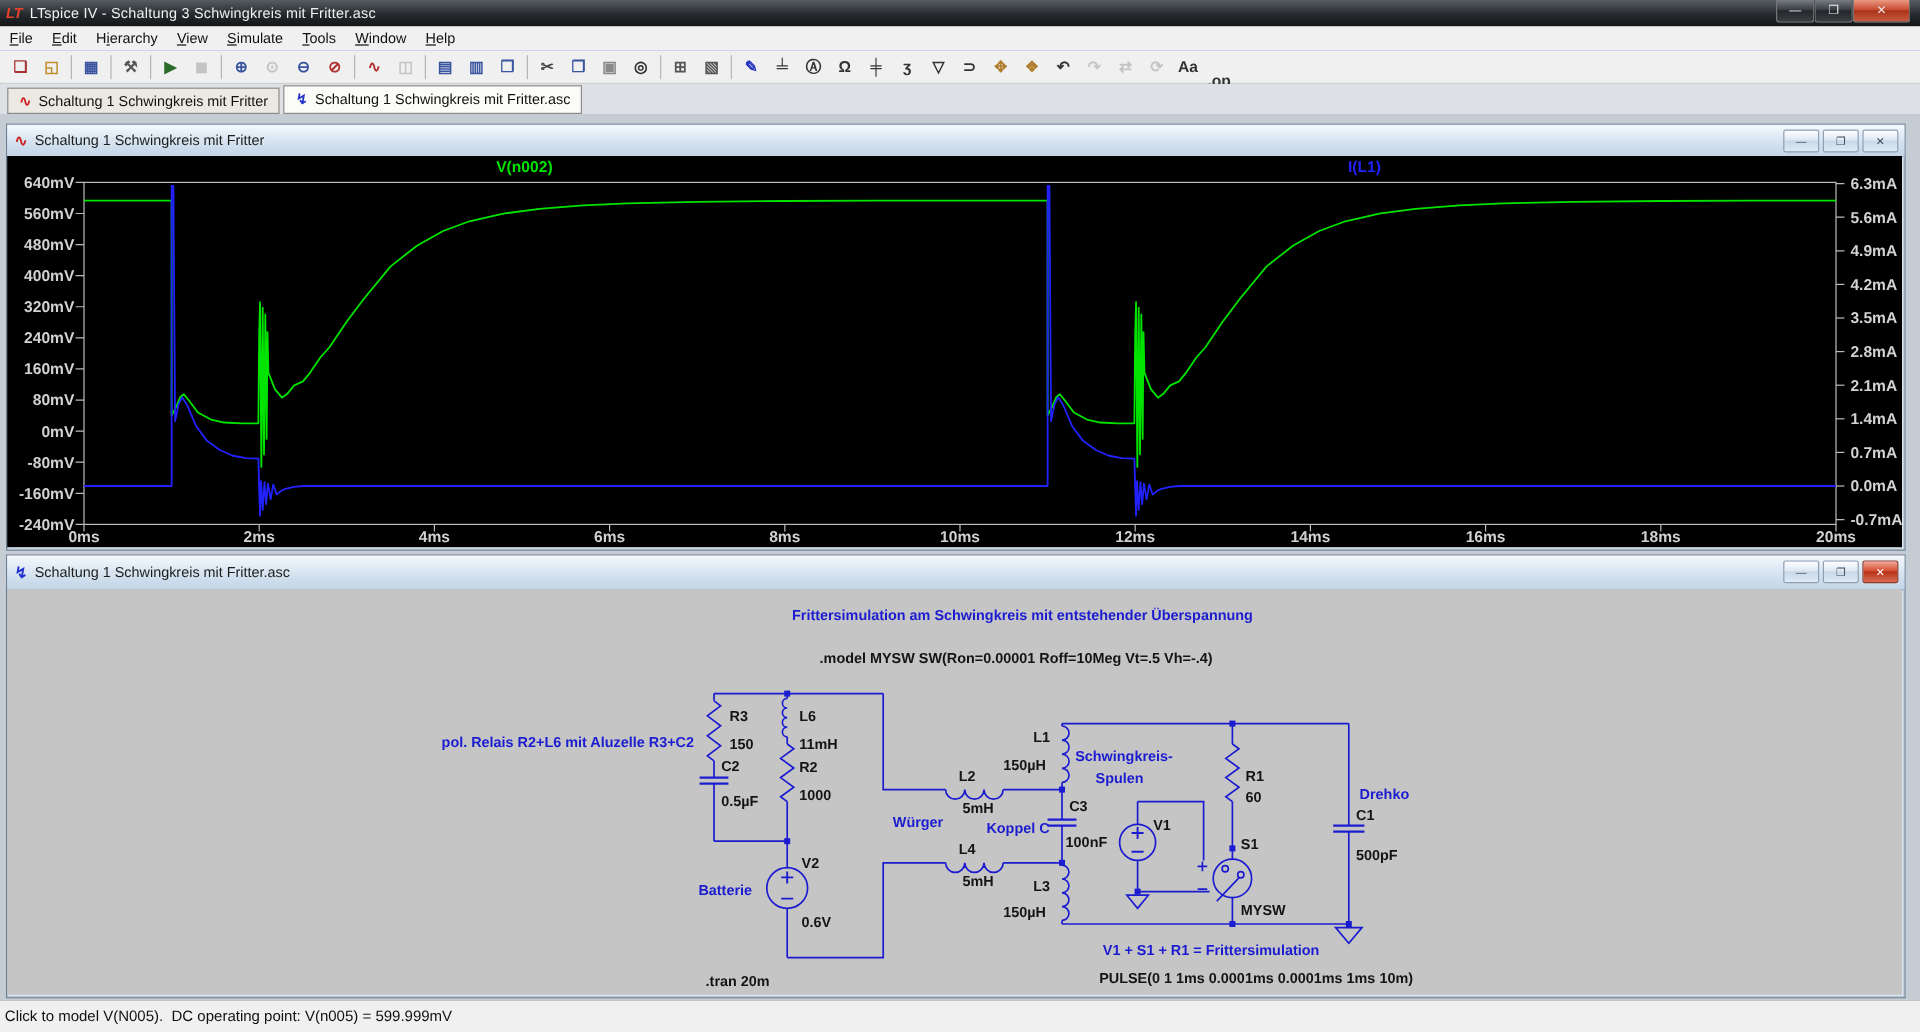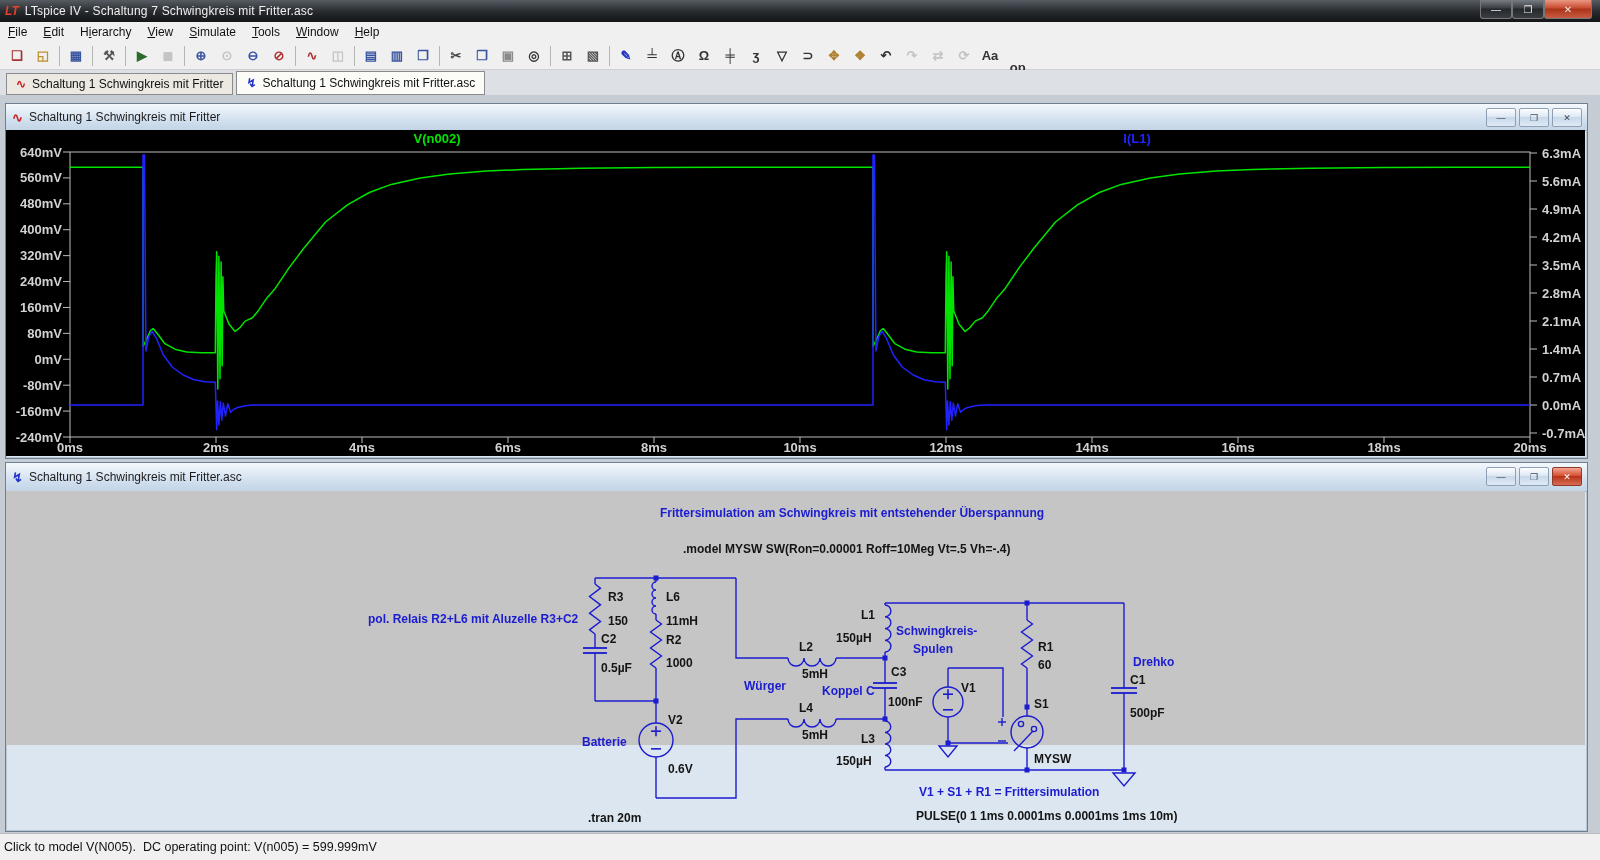--- a/index.html
+++ b/index.html
@@ -56,21 +56,21 @@
   .statusbar{position:absolute;left:0;top:833px;width:1600px;height:27px;background:#f0f0f0;
     border-top:1px solid #b9b9b9;display:flex;align-items:center;font-size:12.5px;color:#111;
     white-space:pre;padding-left:4px;box-sizing:border-box;}
   svg text{font-family:"Liberation Sans",sans-serif;}
 </style>
 </head>
 <body>
 
 <div class="titlebar">
   <span class="app-logo">LT</span>
-  <span class="app-title">LTspice IV - Schaltung 7 Schwingkreis mit Fritter.asc</span>
+  <span class="app-title">LTspice IV - Schaltung 3 Schwingkreis mit Fritter.asc</span>
   <span class="win-btns" id="app-btns">
       <span class="wb">—</span>
       <span class="wb">❐</span>
       <span class="wb danger">✕</span>
     </span>
 </div>
 
 <div class="menubar" id="menubar">
     <span class="menu-item"><span class="u">F</span>ile</span>
     <span class="menu-item"><span class="u">E</span>dit</span>
@@ -236,21 +236,21 @@
   <div class="mdi-window" style="left:5px;top:367px;width:1581px;height:368px;">
     <div class="mdi-titlebar" style="height:28px;">
       <span class="wicon" id="schem-icon" style="color: rgb(34, 51, 204);">↯</span>
       <span>Schaltung 1 Schwingkreis mit Fritter.asc</span>
       <span class="mdi-btns" id="schem-btns">
           <span class="mb">—</span>
           <span class="mb">❐</span>
           <span class="mb danger">✕</span>
         </span>
     </div>
-    <div class="schem-area" id="schem-area" style="width:1579px;height:254px;"><svg width="1579" height="338">
+    <div class="schem-area" id="schem-area" style="width:1579px;height:338px;"><svg width="1579" height="338">
           <g transform="translate(-6,-491)" stroke="#1b1bd0" fill="none" stroke-width="1.4">
             <g>
               <polyline points="595,578 736,578"></polyline>
               <polyline points="595,578 595,584"></polyline>
               <polyline points="595,634 595,648"></polyline>
               <polyline points="595,653 595,701"></polyline>
               <polyline points="595,701 656,701"></polyline>
               <polyline points="656,578 656,582"></polyline>
               <polyline points="656,614 656,620"></polyline>
               <polyline points="656,668 656,701"></polyline>

